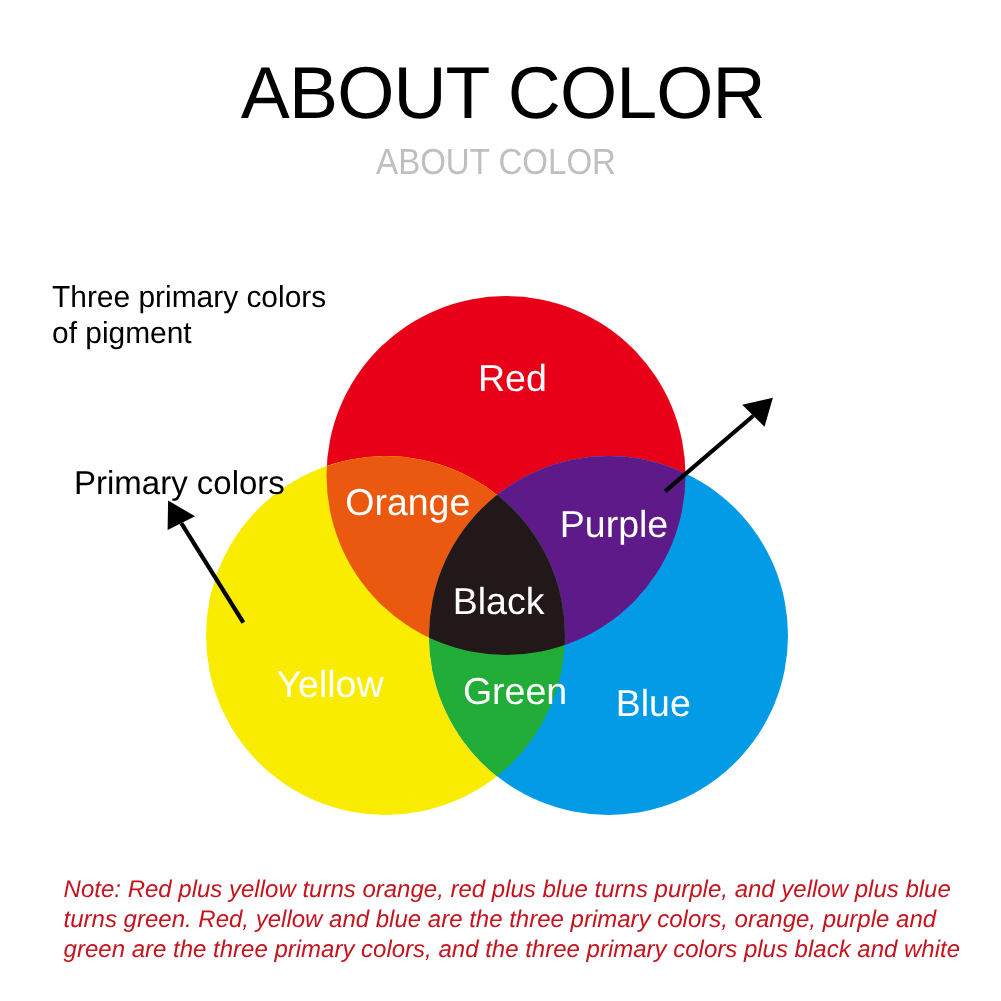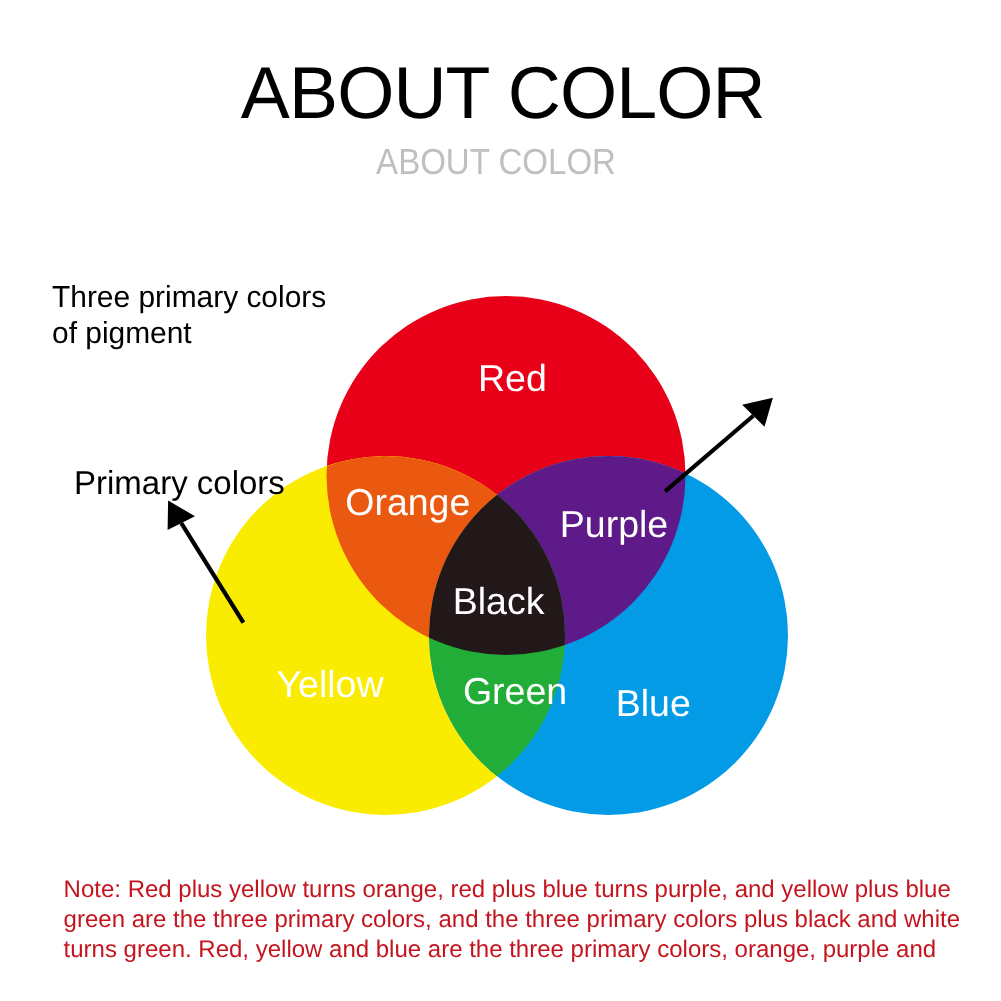--- a/index.html
+++ b/index.html
@@ -21,21 +21,21 @@
     transform:translateZ(0); margin-left:2.3px;
   }
   #subtitle {
     left:0; top:132px; width:1001px; text-align:center;
     font-size:36.3px; color:#BFBFBF;
     transform:scaleX(0.910) translateZ(0); transform-origin:495.3px 0; margin-left:-3.7px;
   }
 
   #venn { left:0; top:0; width:1001px; height:1001px; }
 
-  .note-line { white-space:nowrap; }
+  .note-line { white-space:nowrap;font-style:italic; }
 </style>
 </head>
 <body>
 
 <div id="stage">
 
   <div class="abs" id="title">ABOUT COLOR</div>
   <div class="abs" id="subtitle">ABOUT COLOR</div>
 
   <svg id="venn" class="abs" viewBox="0 0 1001 1001" width="1001" height="1001">
@@ -91,16 +91,16 @@
       <text x="515" y="692.4350000000001" fill="#FFFFFF" font-size="37.5" font-family="Liberation Sans, sans-serif" text-anchor="middle">Green</text>
       <text x="653.3" y="704.235" fill="#FFFFFF" font-size="37.5" font-family="Liberation Sans, sans-serif" text-anchor="middle">Blue</text>
     </svg>
 
   <div class="abs" style="left:52px; top:270.4px; font-size:30.4px; color:#000; transform:scaleX(0.984) translateZ(0); transform-origin:0 0;">Three primary colors</div>
   <div class="abs" style="left:52px; top:306.4px; font-size:30.4px; color:#000; transform:scaleX(0.984) translateZ(0); transform-origin:0 0;">of pigment</div>
   <div class="abs" style="left:74px; top:446.3px; font-size:33px; color:#000;margin-top:8px;">Primary colors</div>
 
   <div class="abs" id="note" style="left: 63.6px; top: 863.4px; color: rgb(196, 21, 31); font-size: 24px; line-height: 29.9px;">
       <div class="note-line">Note: Red plus yellow turns orange, red plus blue turns purple, and yellow plus blue</div>
+      <div class="note-line">turns green. Red, yellow and blue are the three primary colors, orange, purple and</div>
       <div class="note-line">green are the three primary colors, and the three primary colors plus black and white</div>
-      <div class="note-line">turns green. Red, yellow and blue are the three primary colors, orange, purple and</div>
     </div>
 </div>
 
 </body></html>

